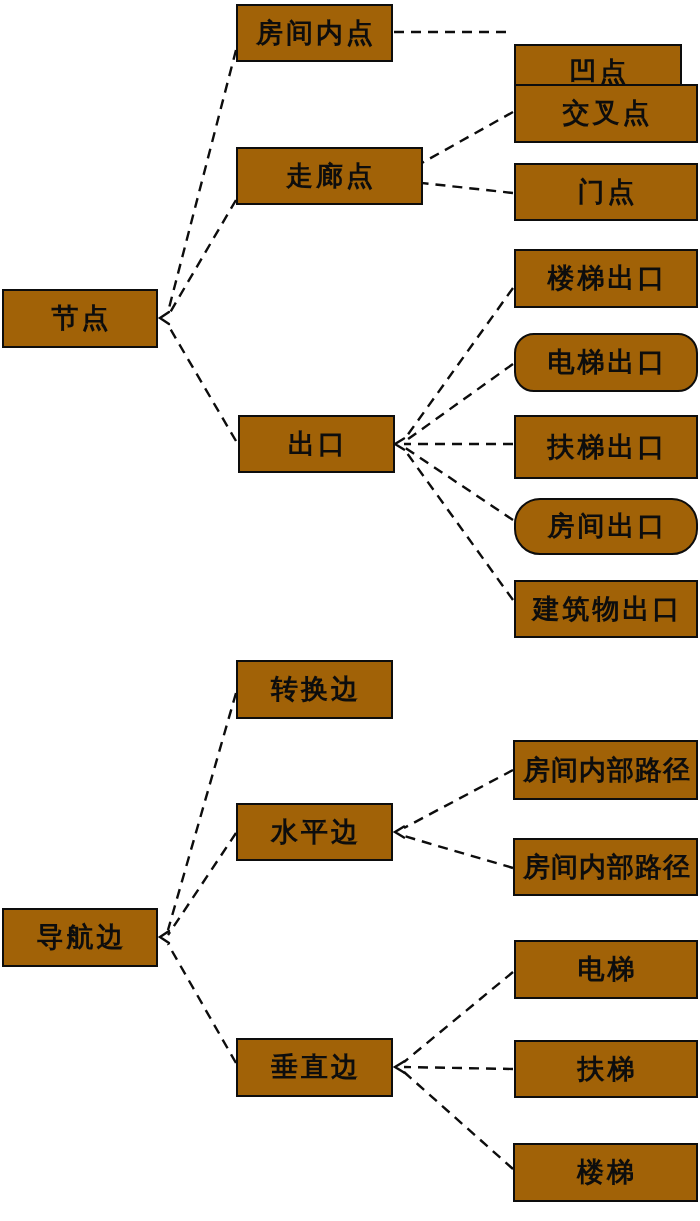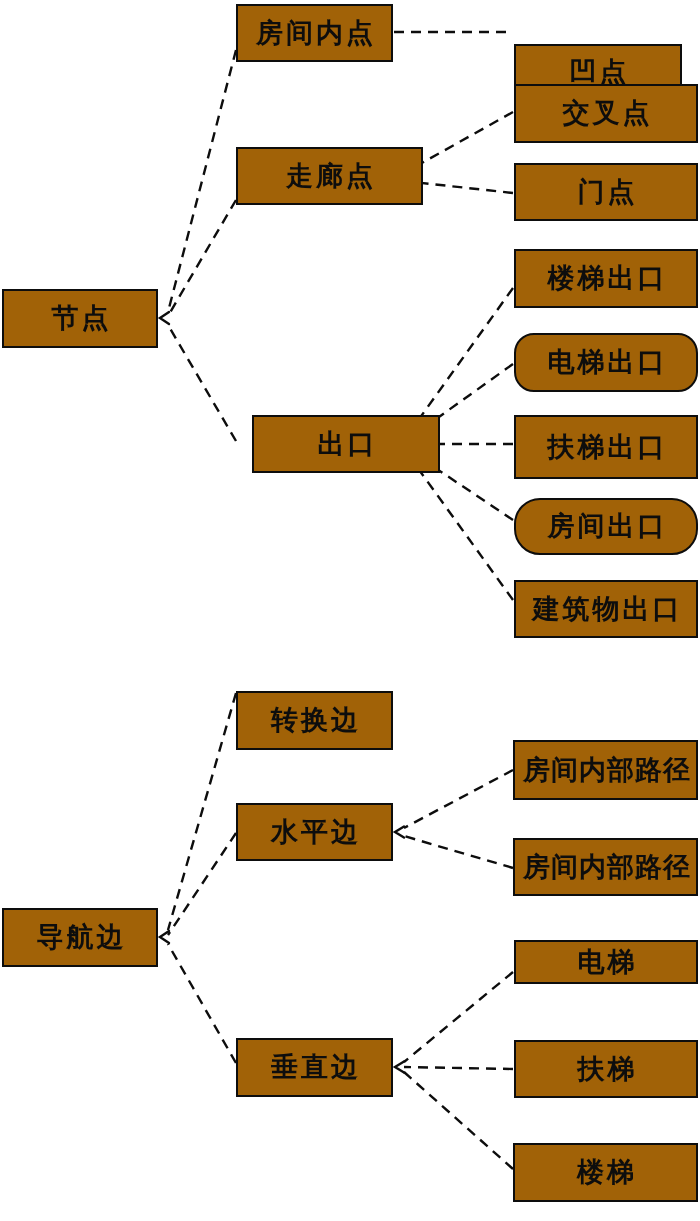--- a/index.html
+++ b/index.html
@@ -79,33 +79,33 @@
       <path d="M404,438.5 L395,444 L404,449.5"></path>
       <path d="M169,931 L160,937 L169,943"></path>
       <path d="M404,826.5 L395,832 L404,837.5"></path>
       <path d="M404,1061.5 L395,1067 L404,1072.5"></path>
     </g>
   </svg>
 
   <div class="node" style="left:2px;   top:289px;  width:156px; height:59px;">节点</div>
   <div class="node" style="left:236px; top:4px;    width:157px; height:58px;">房间内点</div>
   <div class="node" style="left:236px; top:147px;  width:187px; height:58px;">走廊点</div>
-  <div class="node" style="left:252px; top:415px;  width:188px; height:58px;">出口</div>
+  <div class="node" style="left:238px; top:415px;  width:157px; height:58px;">出口</div>
   <div class="node" style="left:514px; top:3px;    width:168px; height:57px;margin-top:41px;">凹点</div>
   <div class="node" style="left:514px; top:84px;   width:184px; height:59px;">交叉点</div>
   <div class="node" style="left:514px; top:163px;  width:184px; height:58px;">门点</div>
   <div class="node" style="left:514px; top:249px;  width:184px; height:59px;">楼梯出口</div>
   <div class="node" style="left:514px; top:333px;  width:184px; height:59px;border-radius:20px;">电梯出口</div>
   <div class="node" style="left:514px; top:415px;  width:184px; height:64px;">扶梯出口</div>
   <div class="node" style="left:514px; top:498px;  width:184px; height:57px;border-radius:26px;">房间出口</div>
   <div class="node" style="left:514px; top:580px;  width:184px; height:58px;">建筑物出口</div>
 
   <div class="node" style="left:2px;   top:908px;  width:156px; height:59px;">导航边</div>
-  <div class="node" style="left:236px; top:660px;  width:157px; height:59px;margin-top:31px;">转换边</div>
+  <div class="node" style="left:236px; top:660px;  width:157px; height:59px;">转换边</div>
   <div class="node" style="left:236px; top:803px;  width:157px; height:58px;">水平边</div>
   <div class="node" style="left:236px; top:1038px; width:157px; height:59px;">垂直边</div>
   <div class="node" style="left:513px; top:740px;  width:185px; height:60px; letter-spacing:1px;">房间内部路径</div>
   <div class="node" style="left:513px; top:838px;  width:185px; height:58px; letter-spacing:1px;">房间内部路径</div>
-  <div class="node" style="left:514px; top:940px;  width:184px; height:44px;">电梯</div>
+  <div class="node" style="left:514px; top:940px;  width:184px; height:59px;">电梯</div>
   <div class="node" style="left:514px; top:1040px; width:184px; height:58px;">扶梯</div>
   <div class="node" style="left:513px; top:1143px; width:185px; height:59px;">楼梯</div>
 
 </div>
 
 </body></html>

